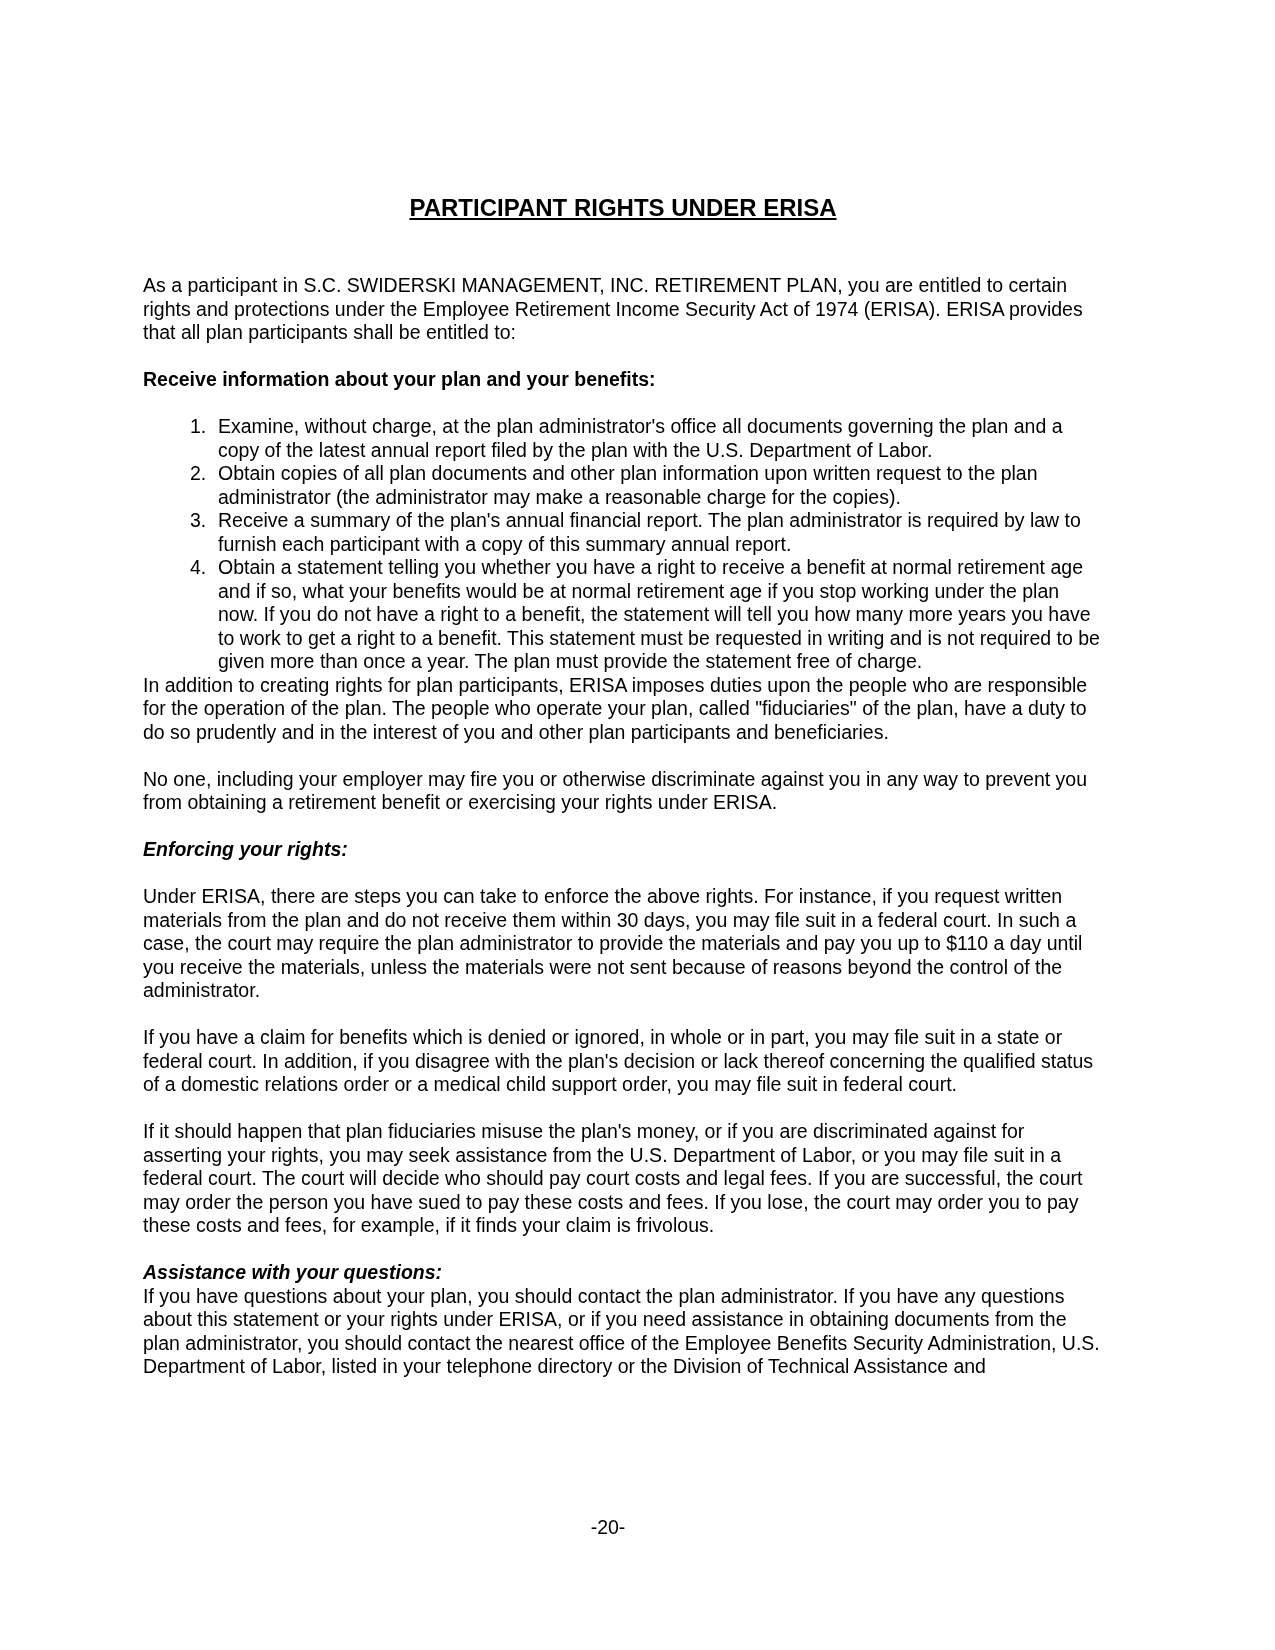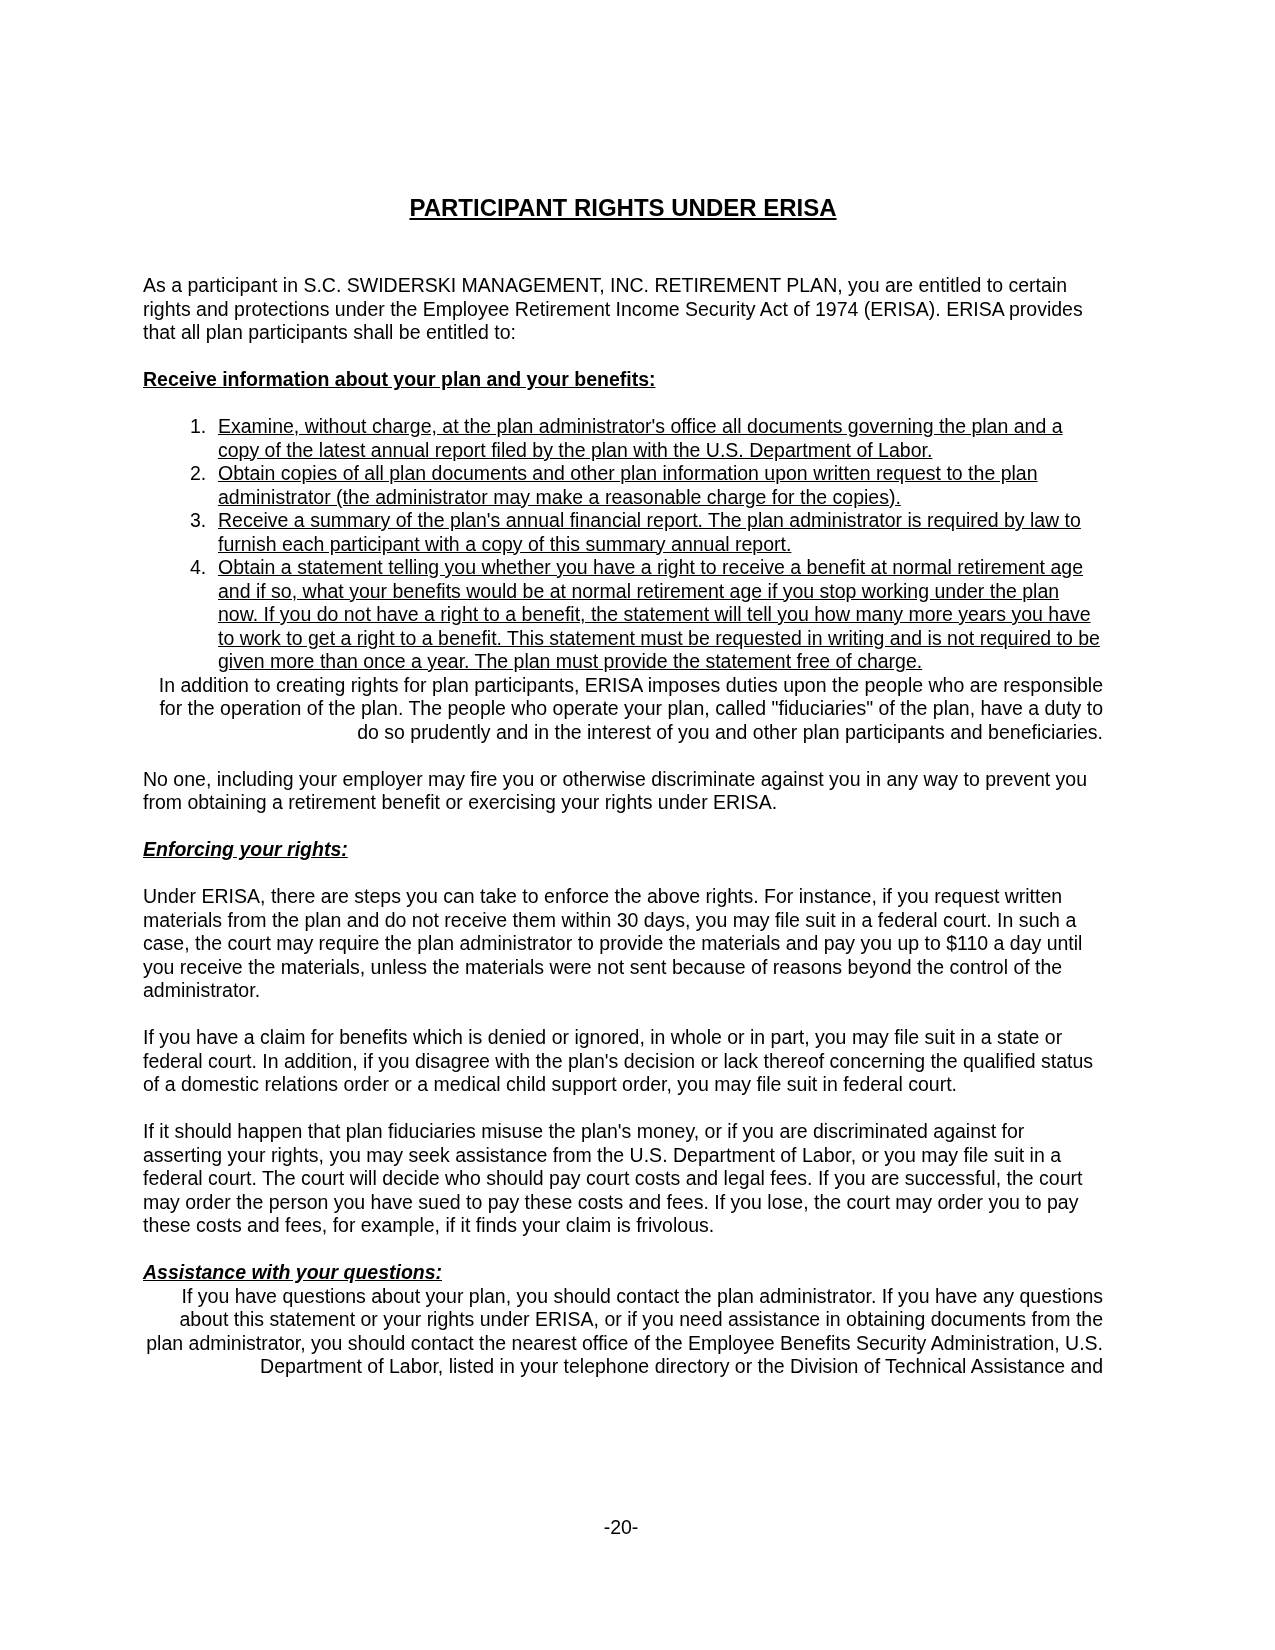--- a/index.html
+++ b/index.html
@@ -29,51 +29,48 @@
     line-height: 28px;
   }
   .para {
     margin: 23.5px 0 0 0;
   }
   .para.first {
     margin-top: 8px;
   }
   .para.flush {
     margin-top: 0;
-    text-align: right;
   }
   .section-heading {
     margin: 23.5px 0 0 0;
     font-size: 19.5px;
     font-weight: bold;
-    text-decoration: underline;
     line-height: 23.5px;
   }
   .section-heading.italic {
     font-style: italic;
   }
   .list {
     margin: 23.5px 0 0 0;
   }
   .list-item {
     display: flex;
   }
   .list-item .num {
     flex: none;
     width: 28px;
     margin-left: 47px;
   }
   .list-item .item-text {
     flex: 1;
-    text-decoration: underline;
   }
   .page-num {
     position: absolute;
     top: 1516px;
-    left: 141px;
+    left: 128px;
     width: 960px;
     text-align: center;
   }
 </style>
 </head>
 <body>
 
 <div class="page">
 
   <h1 class="doc-title">PARTICIPANT RIGHTS UNDER ERISA</h1>

